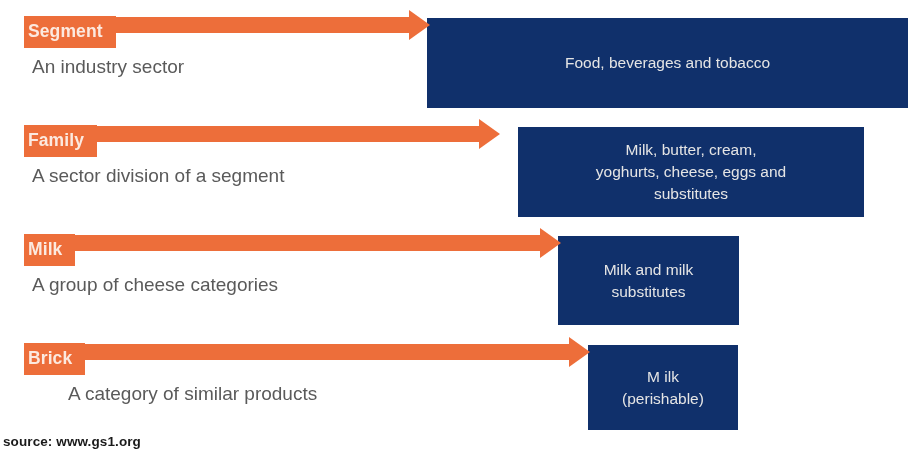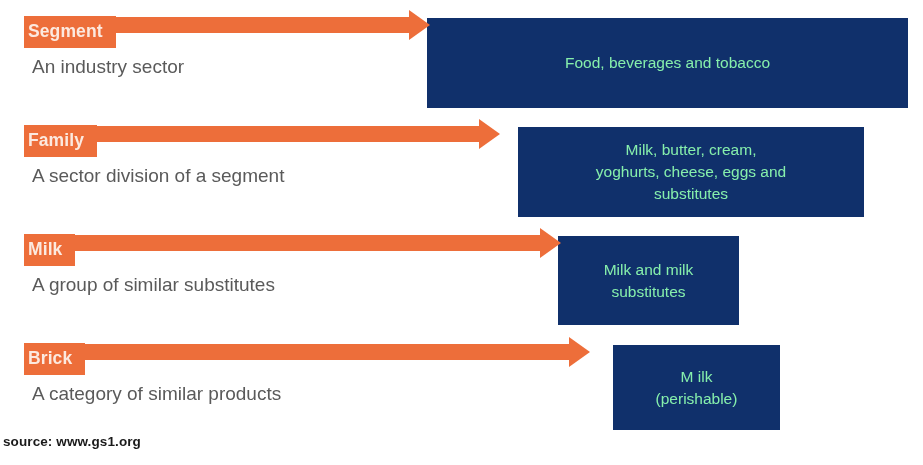--- a/index.html
+++ b/index.html
@@ -86,21 +86,21 @@
     color: #5A5A5A;
     font-size: 19px;
     line-height: 1.2;
     white-space: nowrap;
   }
 
   
   .value-box {
     position: absolute;
     background: #10306B;
-    color: #86efac;
+    color: #e5e5e5;
     font-size: 15.5px;
     line-height: 1.42;
     text-align: center;
     display: flex;
     align-items: center;
     justify-content: center;
     box-sizing: border-box;
     padding: 4px 10px;
   }
 
@@ -157,37 +157,37 @@
   </div>
 
   <div class="row" style="top:234px;">
     <div class="arrow-group">
       <div class="arrow-shaft" style="left:0px; width:517px;"></div>
       <div class="arrow-head" style="left:516px;"></div>
       <div class="label-tab">
         <span class="label-tab-text">Milk</span>
       </div>
     </div>
-    <div class="row-desc" style="top:40px;">A group of similar substitutes</div>
+    <div class="row-desc" style="top:40px;">A group of cheese categories</div>
     <div class="value-box" style="left:558px; top:2px; width:181px; height:89px;">
       <span class="value-box-text">Milk and milk
 substitutes</span>
     </div>
   </div>
 
   <div class="row" style="top:343px;">
     <div class="arrow-group">
       <div class="arrow-shaft" style="left:0px; width:546px;"></div>
       <div class="arrow-head" style="left:545px;"></div>
       <div class="label-tab">
         <span class="label-tab-text">Brick</span>
       </div>
     </div>
-    <div class="row-desc" style="top:40px;">A category of similar products</div>
-    <div class="value-box" style="left:613px; top:2px; width:167px; height:85px;">
+    <div class="row-desc" style="top:40px;margin-left:36px;">A category of similar products</div>
+    <div class="value-box" style="left:588px; top:2px; width:150px; height:85px;">
       <span class="value-box-text">M ilk
 (perishable)</span>
     </div>
   </div>
 
   <div id="source-note">source: www.gs1.org</div>
 
 </div>
 
 </body></html>

